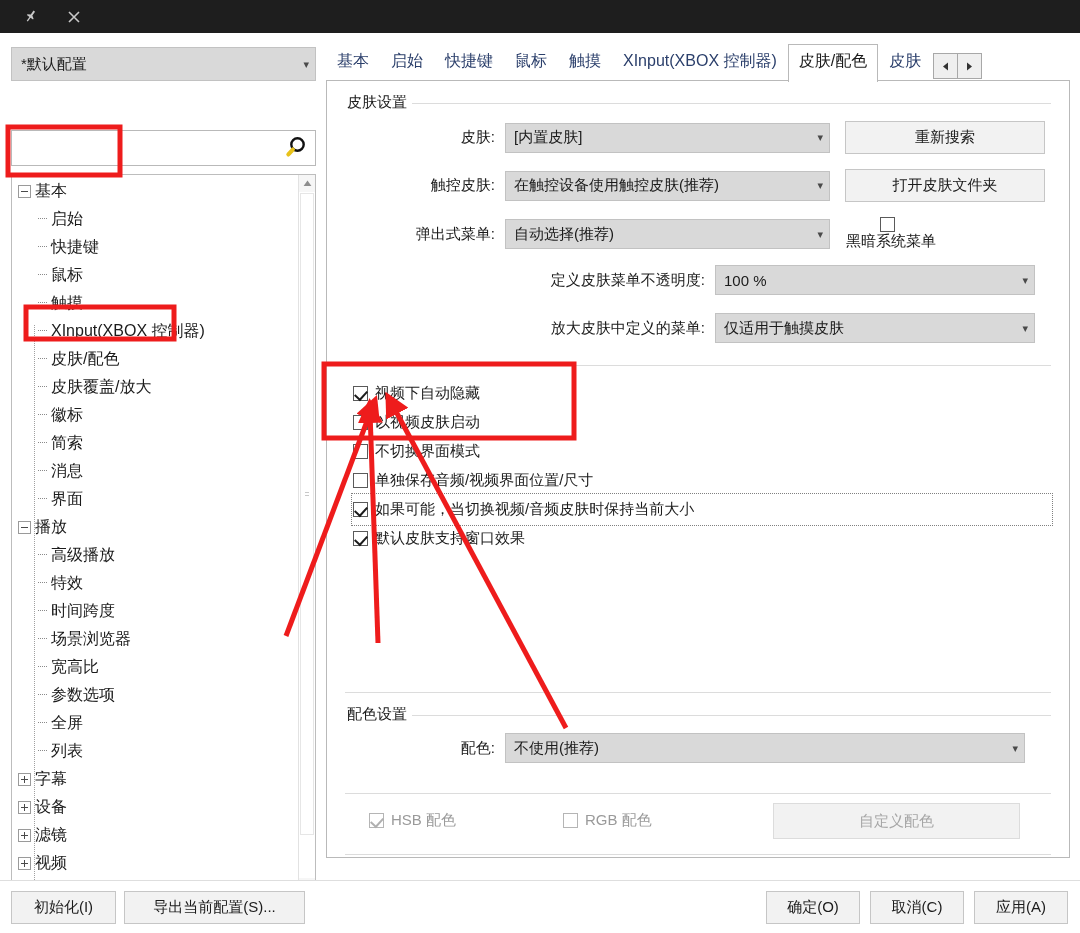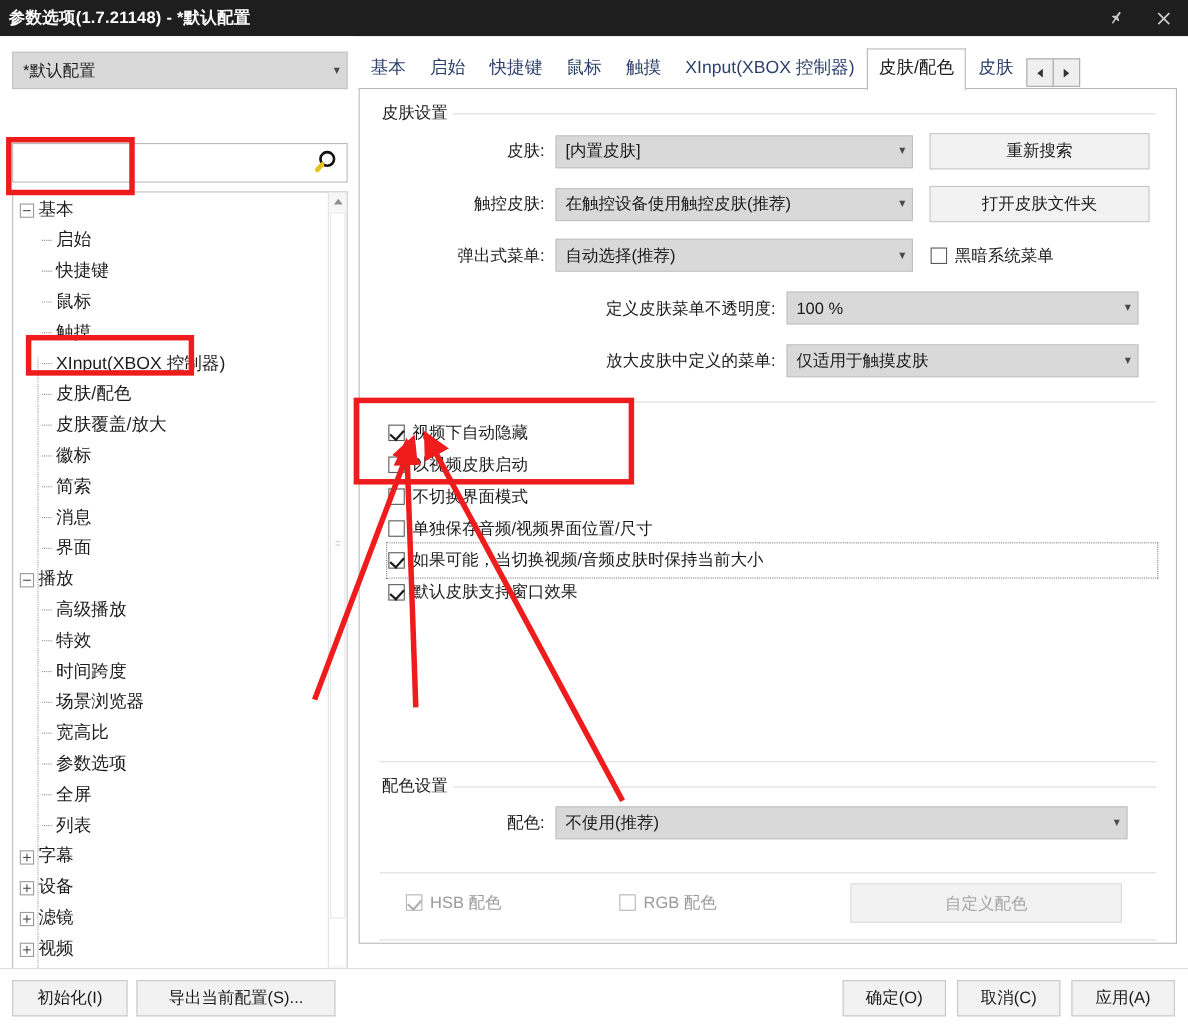--- a/index.html
+++ b/index.html
@@ -144,21 +144,20 @@
   #bottombar { position:absolute; left:0; bottom:0; width:1080px; height:53px; background:#fff; border-top:1px solid #dedede; }
   #bottombar .btn { position:absolute; top:10px; height:33px; }
 
   
   #anno { position:absolute; left:0; top:0; width:1080px; height:933px; pointer-events:none; }
 </style>
 </head>
 <body>
 
 <div id="titlebar">
-  <div class="ttl">参数选项(1.7.21148) - *默认配置</div>
   <div class="tb-btn">
     <svg width="15" height="15" viewBox="0 0 16 16">
         <path fill="#c9c9c9" d="M9 1v5l3 2v1H8.7v5H7.3V9H4V8l3-2V1z" transform="rotate(35 8 8)"></path>
       </svg>
   </div>
   <div class="tb-btn">
     <svg width="16" height="16" viewBox="0 0 16 16">
         <path stroke="#c9c9c9" stroke-width="1.6" d="M3 3l10 10M13 3L3 13"></path>
       </svg>
   </div>
@@ -340,21 +339,21 @@
           </div>
           <div class="btn" style="width:200px; margin-left:15px;">打开皮肤文件夹</div>
         </div>
 
         <div class="row" style="left:0; top:114px; width:100%;">
           <div class="rlabel" style="width:150px; margin-right:10px;">弹出式菜单:</div>
           <div class="combo" style="width:325px;">
             <span class="cv">自动选择(推荐)</span>
             <span class="chev">▾</span>
           </div>
-          <div class="cbrow" style="position:static; margin-left:16px;">
+          <div class="cbrow" style="position:static; margin-left:16px;flex-direction:column;">
             <span class="cbx"></span>
             <span class="cblabel">黑暗系统菜单</span>
           </div>
         </div>
 
         <div class="row" style="left:0; top:162px; width:100%;">
           <div class="rlabel" style="width:360px; margin-right:10px;">定义皮肤菜单不透明度:</div>
           <div class="combo" style="width:320px;">
             <span class="cv">100 %</span>
             <span class="chev">▾</span>

